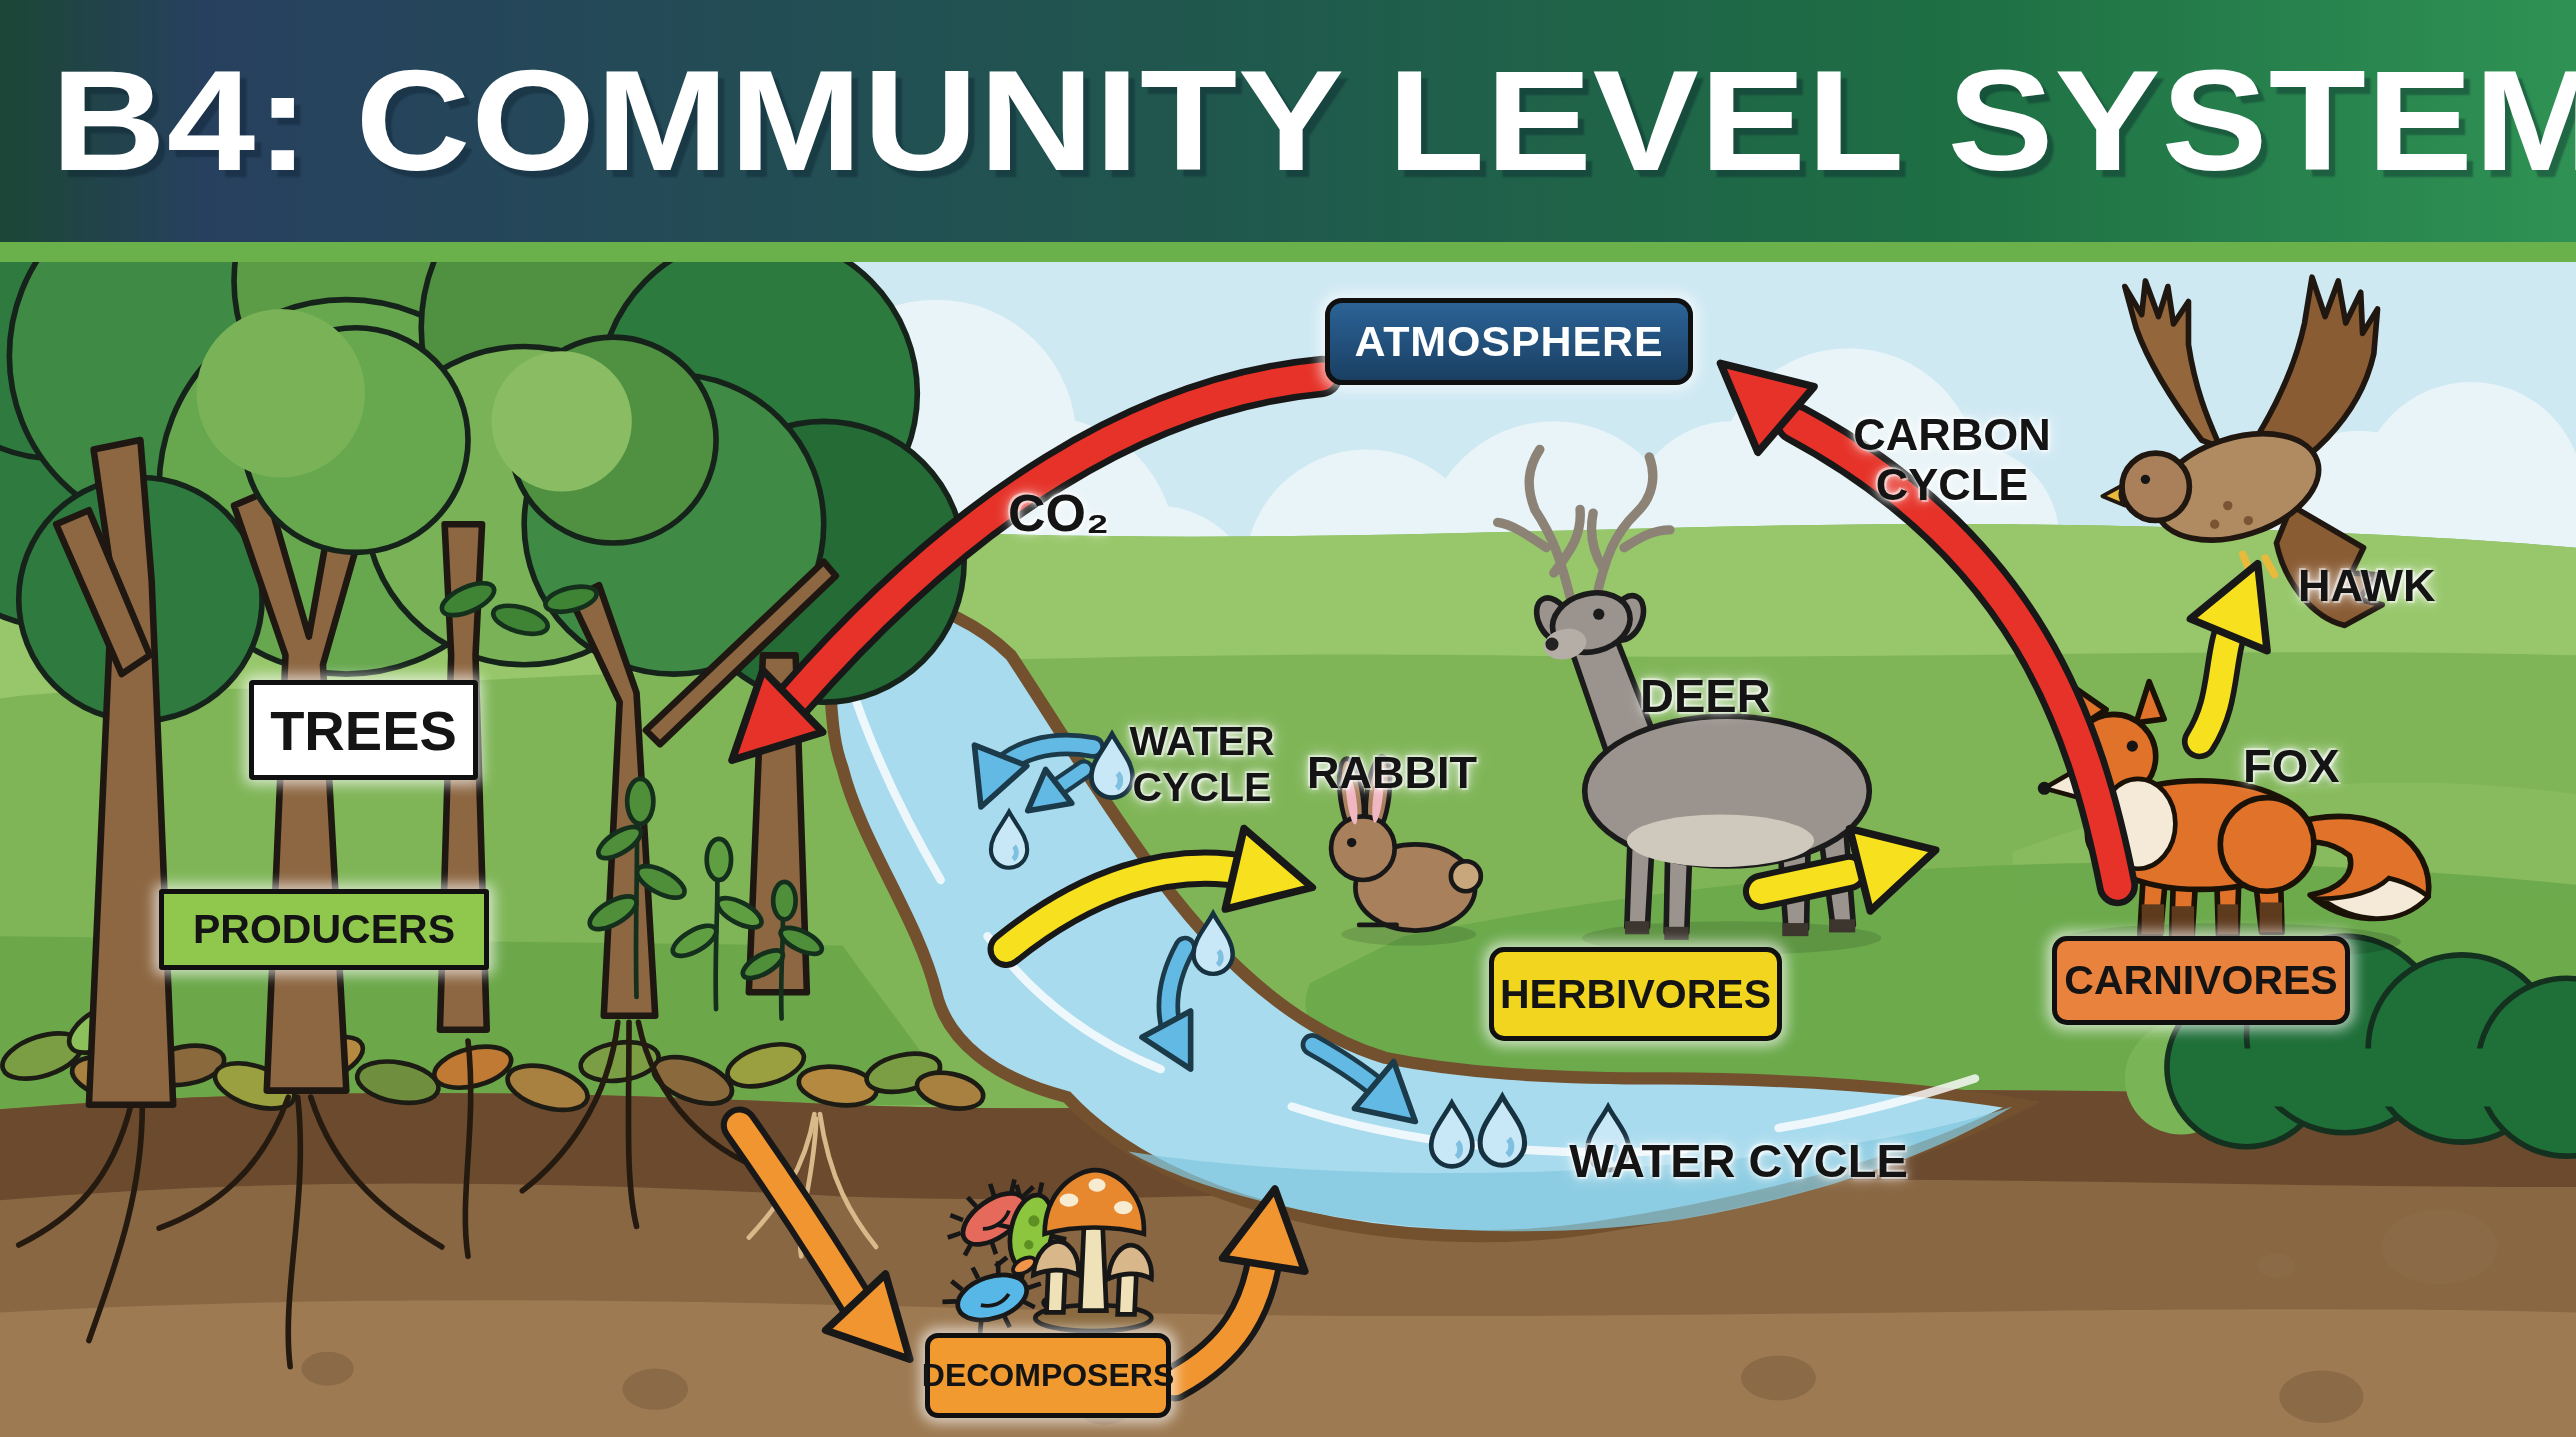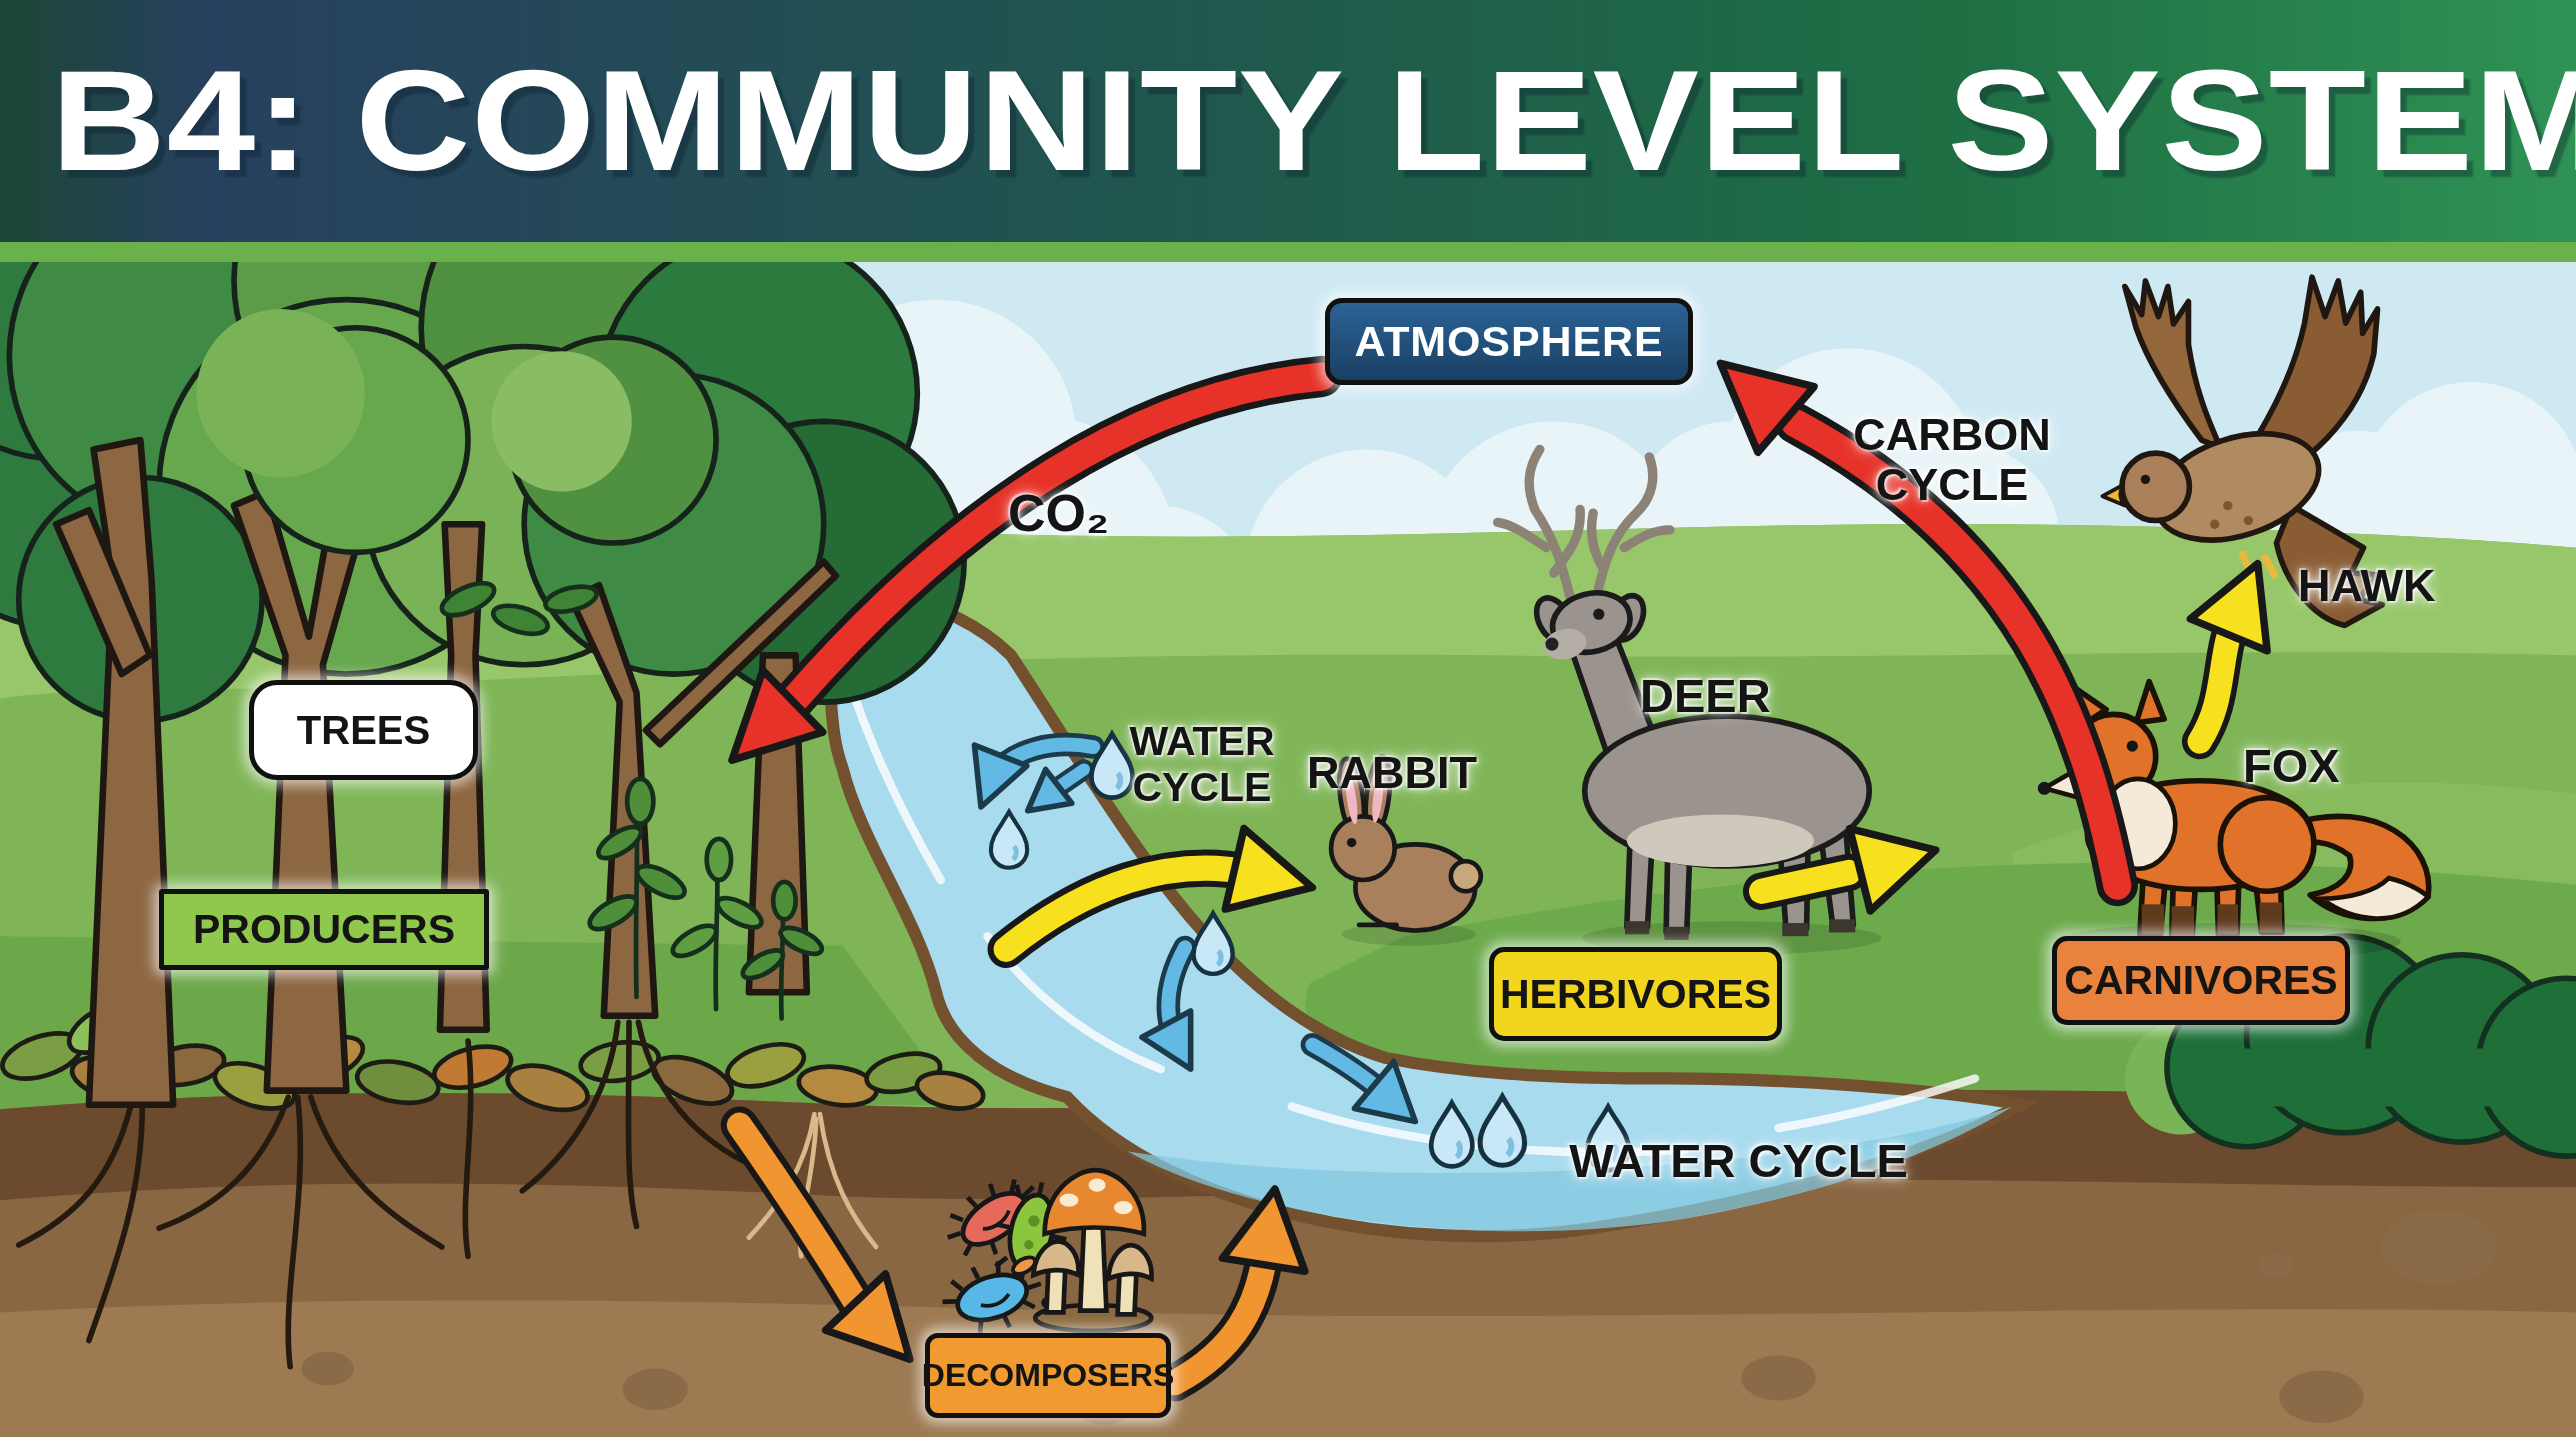--- a/index.html
+++ b/index.html
@@ -18,22 +18,22 @@
   .lbl{position:absolute;display:flex;align-items:center;justify-content:center;
        font-weight:800;color:#141414;z-index:30;text-align:center;}
   .tag{border:5.6px solid #101010;box-shadow:0 0 13px 4.7px rgba(255,255,255,.65);}
   .plain{text-shadow:0 0 7.5px rgba(255,255,255,.95),0 0 15px rgba(255,255,255,.8),
          1.9px 1.9px 0 rgba(255,255,255,.45),-1.9px -1.9px 0 rgba(255,255,255,.45);}
   .lbl-atmosphere{left:1325px;top:298px;width:358px;height:77px;border-radius:17px;
        background:linear-gradient(180deg,#2b6396,#1a3f63);color:#fff;font-size:43px;letter-spacing:0.9px;}
   .lbl-co2{left:1008px;top:483px;font-size:52px;}
   .lbl-carbon-cycle{left:1835px;top:410px;width:234px;font-size:45px;line-height:1.12;}
   .lbl-hawk{left:2298px;top:560px;font-size:45px;}
-  .lbl-trees{left:249px;top:680px;width:219px;height:90px;border-radius:28px;
-       background:var(--trees_box,#ffffff);font-size:40px;}
+  .lbl-trees{left:249px;top:680px;width:219px;height:90px;border-radius:4px;
+       background:var(--trees_box,#ffffff);font-size:56px;}
   .lbl-producers{left:159px;top:889px;width:320px;height:71px;border-radius:3px;
        background:var(--producers_box,#8fc84d);font-size:41px;}
   .lbl-water-cycle-1{left:1106px;top:719px;width:192px;font-size:41px;line-height:1.12;}
   .lbl-rabbit{left:1307px;top:747px;font-size:45px;text-align:center;}
   .lbl-deer{left:1640px;top:668px;font-size:47px;}
   .lbl-herbivores{left:1453px;top:947px;width:283px;height:84px;border-radius:15px;
        background:var(--herbivores_box,#f2d51f);font-size:41px;margin-left:36px;}
   .lbl-fox{left:2243px;top:738px;font-size:47px;}
   .lbl-carnivores{left:2052px;top:936px;width:288px;height:79px;border-radius:15px;
        background:var(--carnivores_box,#e8823c);font-size:41px;}

